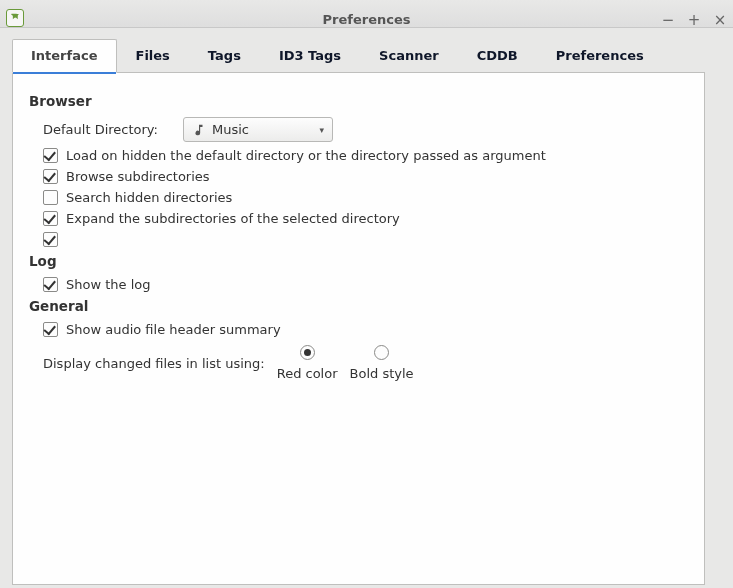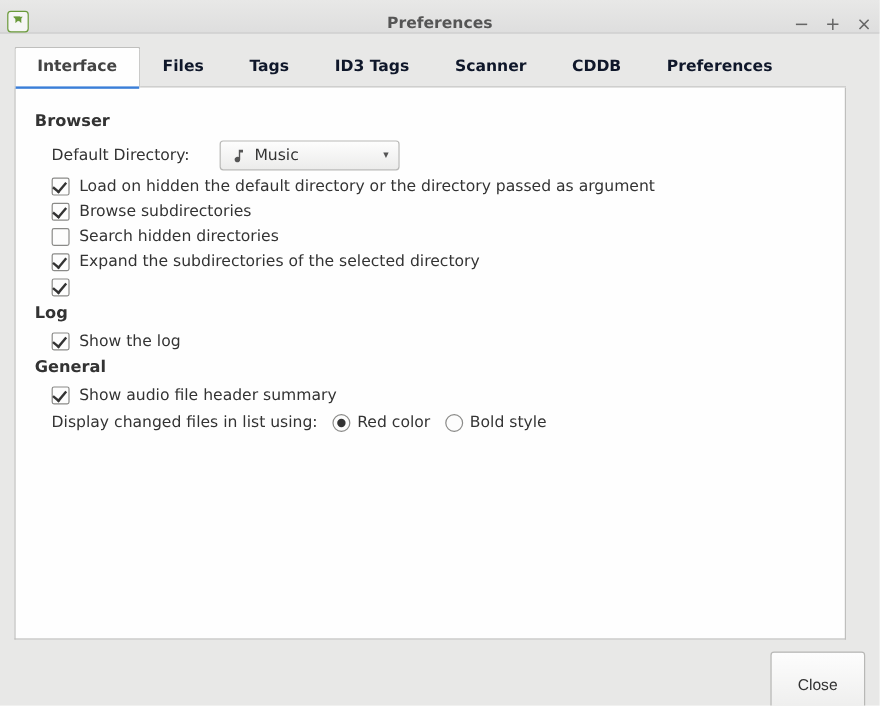--- a/index.html
+++ b/index.html
@@ -84,21 +84,21 @@
     position: absolute;
     left: 0; right: 0; bottom: -2px;
     height: 2px;
     background: #3a7ed8;
   }
   .panel {
     background: #fefefe;
     border: 1px solid #bfbfbd;
     border-top: none;
     padding: 14px 16px;
-    height: 460px;
+    height: 512px;
   }
   .section-heading {
     font-weight: bold;
     color: #333;
     margin: 6px 0 8px 0;
     font-size: 13.5px;
   }
   .row { display: flex; align-items: center; margin: 4px 0 4px 14px; gap: 25px; }
   .label { color: #333; }
   .combo {
@@ -137,20 +137,21 @@
     border-bottom: 2px solid #333;
     transform: rotate(-50deg) translate(0px,-1px);
     display: block;
   }
   .radio-row {
     display: inline-flex;
     align-items: center;
     gap: 6px;
     margin-left: 12px;
     cursor: pointer;
+    flex-direction: column;
   }
   .radio {
     width: 15px; height: 15px;
     border: 1px solid #8a8a88;
     border-radius: 50%;
     background: #fdfdfd;
     display: flex; align-items: center; justify-content: center;
     flex-shrink: 0;
   }
   .radio.selected::after {

